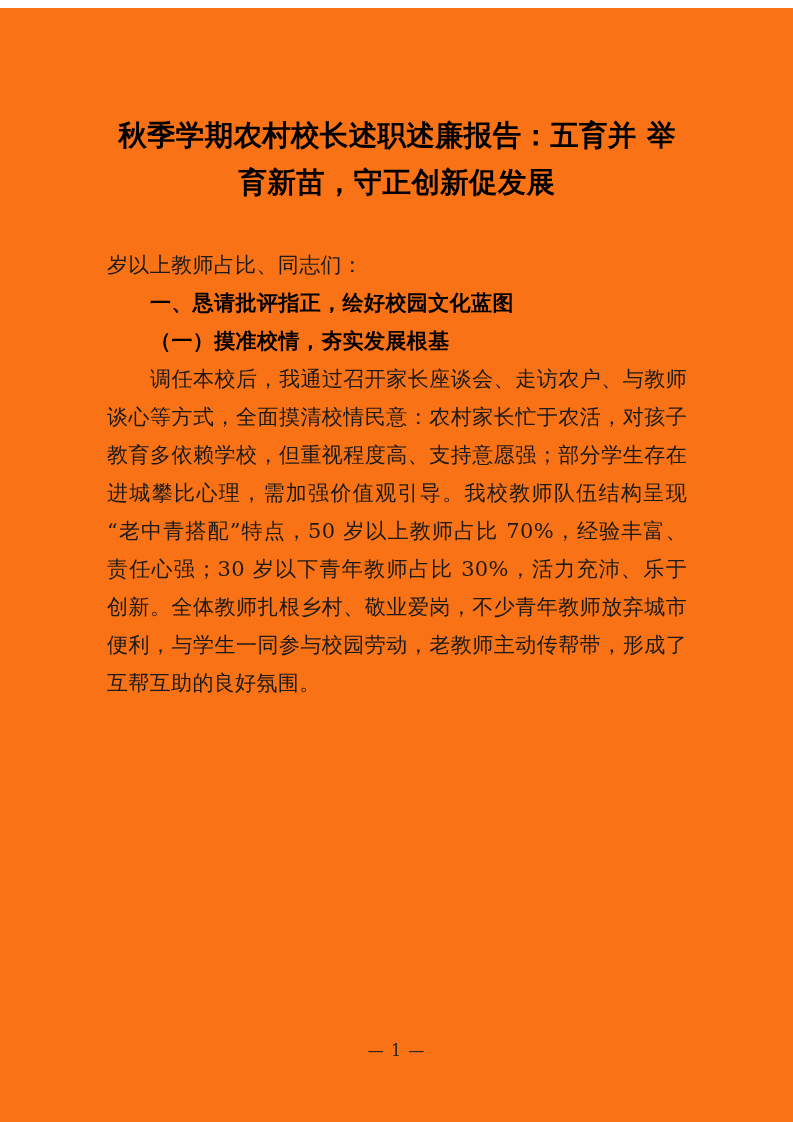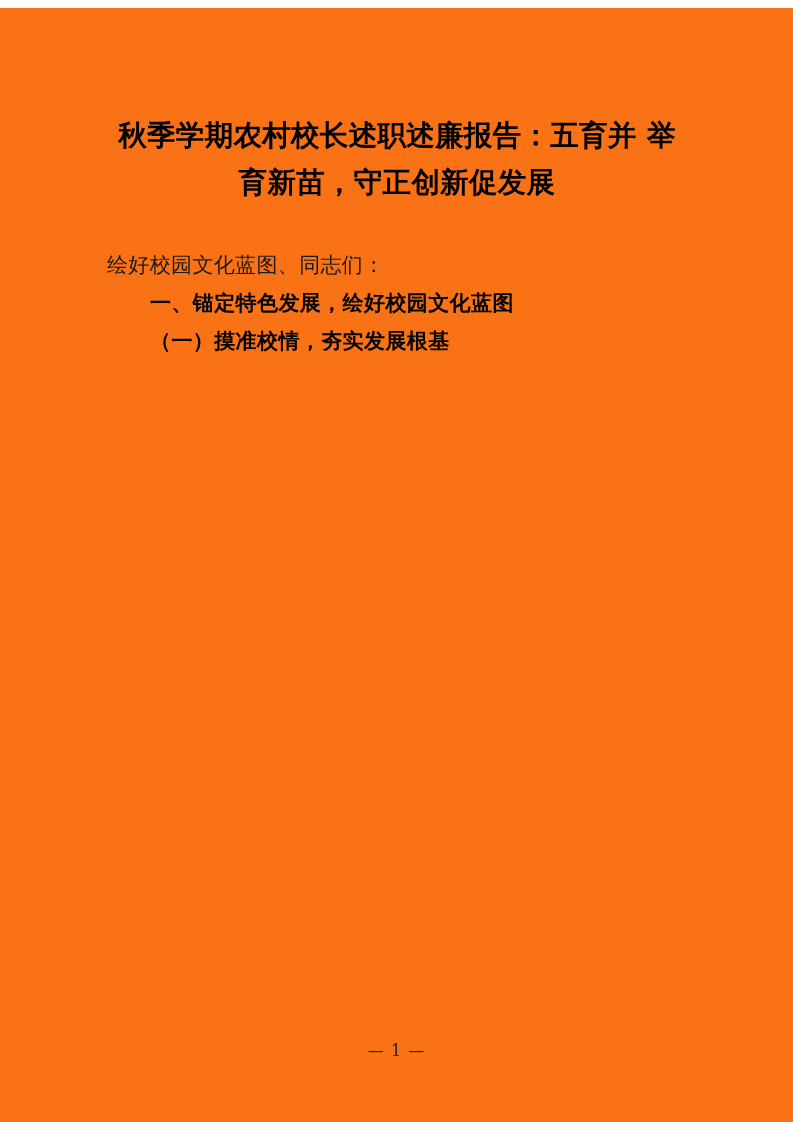--- a/index.html
+++ b/index.html
@@ -110,27 +110,28 @@
 
   <div class="content">
 
     <h1 class="doc-title">
       <span>秋季学期农村校长述职述廉报告：五育并</span>
       <span>举育新苗，守正创新促发展</span>
     </h1>
 
     <div class="gap-after-title"></div>
 
-    <p class="para salutation">绘好校园文化蓝图、同志们：</p>
+    <p class="para salutation">岁以上教师占比、同志们：</p>
 
 
-    <p class="h1-heading">一、锚定特色发展，绘好校园文化蓝图</p>
+    <p class="h1-heading">一、恳请批评指正，绘好校园文化蓝图</p>
 
     <p class="h2-heading">（一）摸准校情，夯实发展根基</p>
 
+    <p class="para indent">调任本校后，我通过召开家长座谈会、走访农户、与教师谈心等方式，全面摸清校情民意：农村家长忙于农活，对孩子教育多依赖学校，但重视程度高、支持意愿强；部分学生存在进城攀比心理，需加强价值观引导。我校教师队伍结构呈现“老中青搭配”特点，50 岁以上教师占比 70%，经验丰富、责任心强；30 岁以下青年教师占比 30%，活力充沛、乐于创新。全体教师扎根乡村、敬业爱岗，不少青年教师放弃城市便利，与学生一同参与校园劳动，老教师主动传帮带，形成了互帮互助的良好氛围。</p>
 
 
 
   </div>
 
   <div class="page-number">— 1 —</div>
 
 </div>
 
 </body></html>

